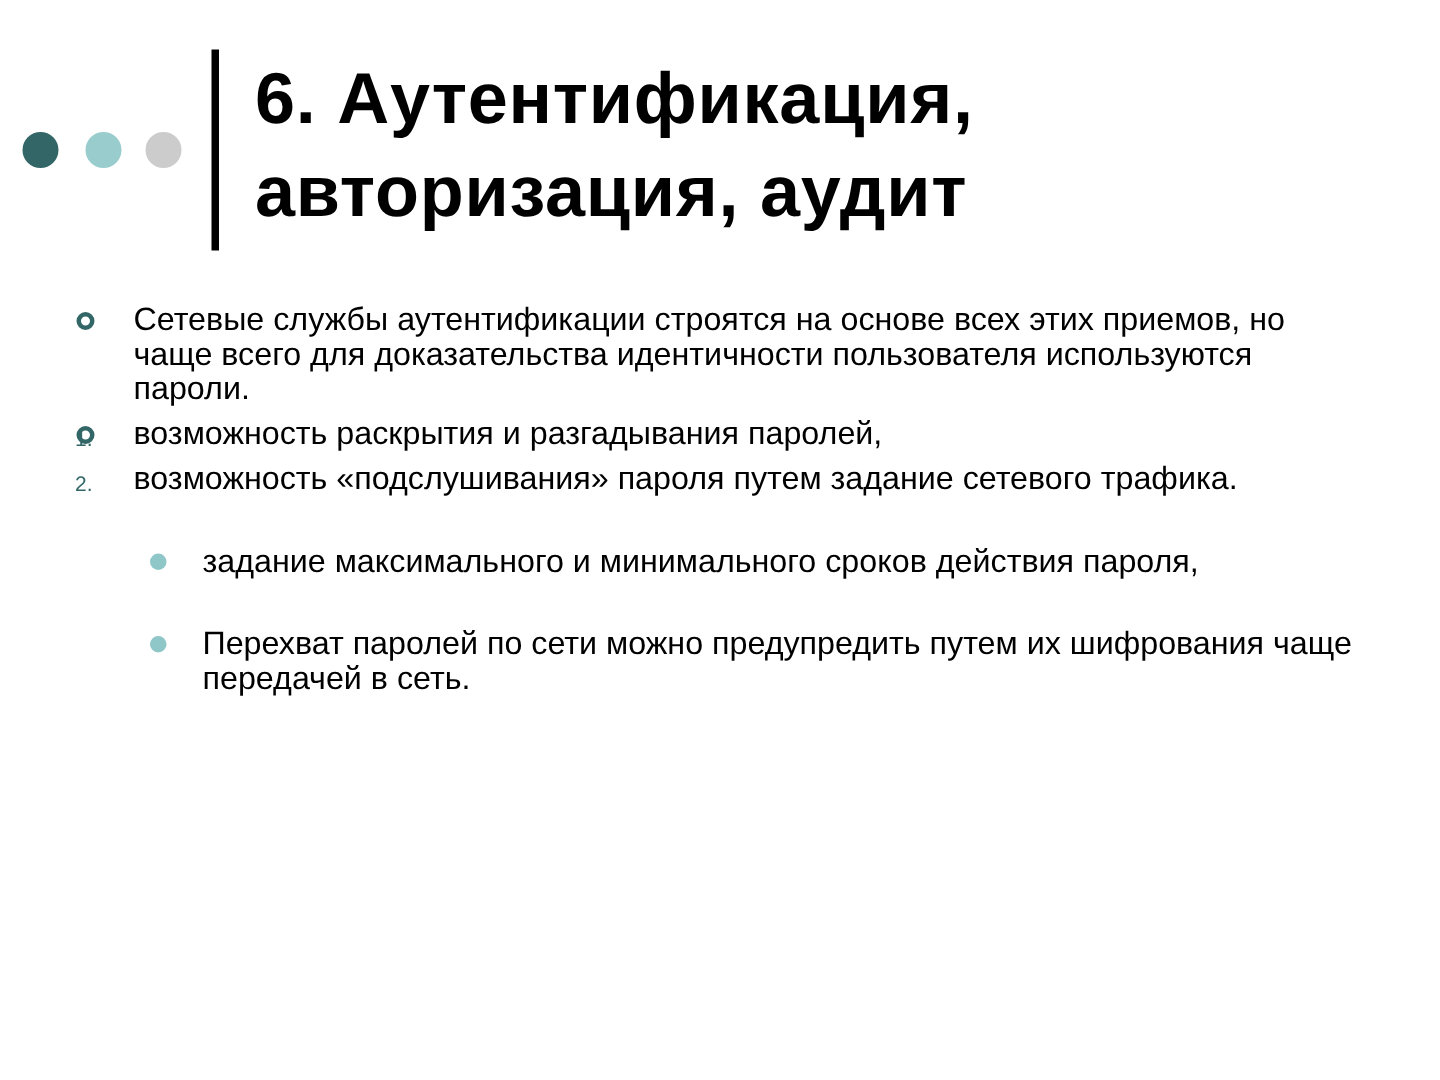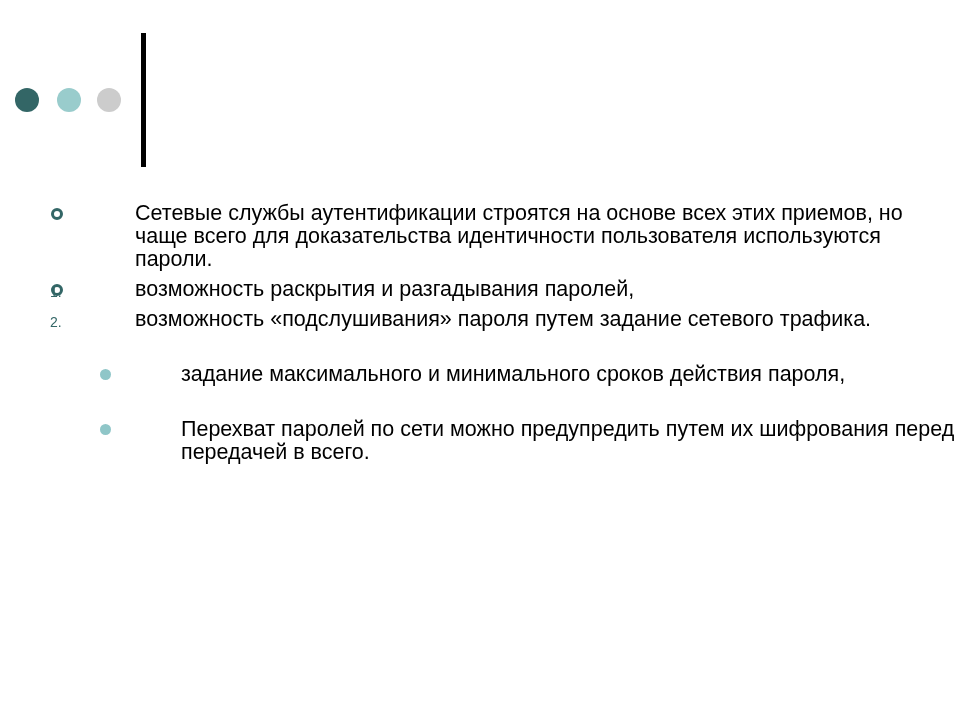--- a/index.html
+++ b/index.html
@@ -7,41 +7,43 @@
          font-family:"Liberation Sans", sans-serif; color:#000; }
   .dots { position:absolute; top:88px; left:15px; }
   .dot { position:absolute; width:24px; height:24px; border-radius:50%; top:0; }
   .dot.d1 { left:0; background:#336666; }
   .dot.d2 { left:42px; background:#99cccc; }
   .dot.d3 { left:82px; background:#cccccc; }
   .vline { position:absolute; left:141px; top:33px; width:5px; height:134px; background:#000; }
   .title { position:absolute; left:170px; top:36px; font-size:48px; font-weight:bold;
            line-height:62px; letter-spacing:0.5px; }
   .body { position:absolute; left:0; top:202px; width:960px; }
-  .item { position:relative; font-size:21.5px; line-height:23px; margin-bottom:7px;padding-left:46px; }
+  .item { position:relative; font-size:21.5px; line-height:23px; margin-bottom:7px; }
   .item .txt { display:block; }
   .l1 .txt { margin-left:89px; width:810px; }
   .l2 .txt { margin-left:135px; width:780px;margin-top:32px; }
   .ring { position:absolute; left:51px; top:6px; width:6px; height:6px; border:3px solid #336666;
           border-radius:50%; }
   .num { position:absolute; left:50px; top:3px; font-size:14px; color:#336666; }
   .sq { position:absolute; left:100px; top:6px; width:11px; height:11px; border-radius:50%;
         background:#8fc6c8; }
 </style>
 </head>
 <body>
 
 <div class="dots">
   <div class="dot d1"></div>
   <div class="dot d2"></div>
   <div class="dot d3"></div>
 </div>
 <div class="vline"></div>
 
 <div class="title">
+  <div>6. Аутентификация,</div>
+  <div>авторизация, аудит</div>
 </div>
 
 <div class="body">
   <div class="item l1">
     <span class="ring"></span>
     <span class="txt">Сетевые службы аутентификации строятся на основе всех этих приемов, но чаще всего для доказательства идентичности пользователя используются пароли.</span>
   </div>
   <div class="item l1">
     <span class="ring"></span>
   </div>
@@ -52,15 +54,15 @@
   <div class="item l1">
     <span class="num">2.</span>
     <span class="txt">возможность «подслушивания» пароля путем задание сетевого трафика.</span>
   </div>
   <div class="item l2">
     <span class="sq"></span>
     <span class="txt">задание максимального и минимального сроков действия пароля,</span>
   </div>
   <div class="item l2">
     <span class="sq"></span>
-    <span class="txt">Перехват паролей по сети можно предупредить путем их шифрования перед передачей в всего.</span>
+    <span class="txt">Перехват паролей по сети можно предупредить путем их шифрования чаще передачей в сеть.</span>
   </div>
 </div>
 
 </body></html>

